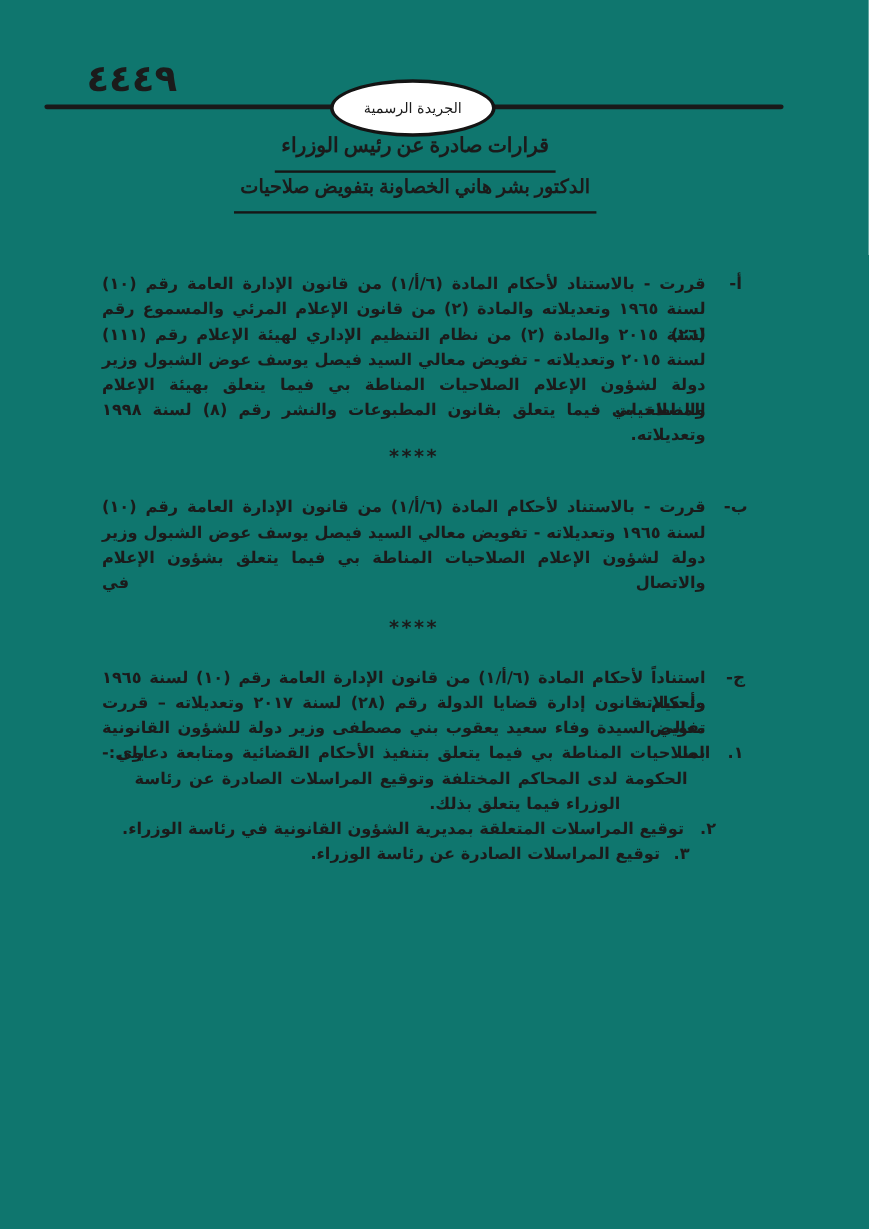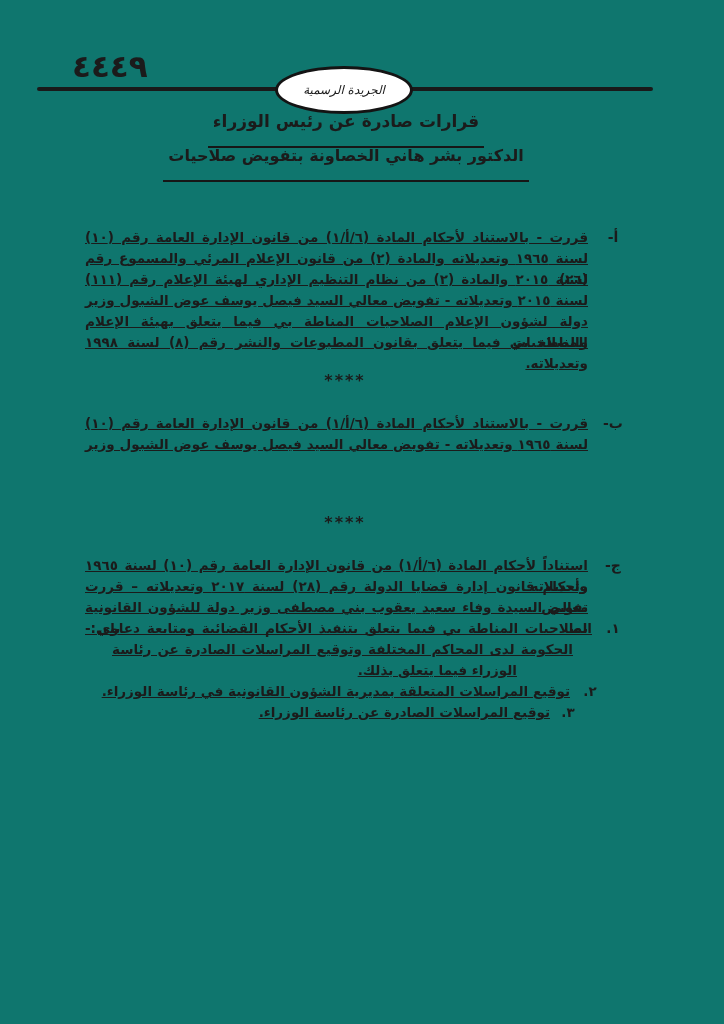--- a/index.html
+++ b/index.html
@@ -5,29 +5,29 @@
   html,body{margin:0;padding:0;background:#ffffff;}
   .page{
     position:relative;width:724px;height:1024px;background:#0f766e;
     font-family:"DejaVu Sans", sans-serif;direction:rtl;color:#1b1b1b;overflow:hidden;
   }
   
   .pagenum{position:absolute;top:48px;left:72px;font-size:31px;font-weight:bold;letter-spacing:1px;}
   .rule{position:absolute;top:87px;left:37px;width:616px;height:4px;background:#191919;border-radius:2px;}
   .badge{
     position:absolute;top:66px;left:275px;width:132px;height:42px;background:#ffffff;
-    border:3.5px solid #141414;border-radius:50%;display:flex;align-items:center;justify-content:center;z-index:2;font-style:italic;
+    border:3.5px solid #141414;border-radius:50%;display:flex;align-items:center;justify-content:center;z-index:2;
   }
   .badge span{font-size:12px;font-weight:normal;}
   .twrap{position:absolute;left:50px;width:592px;text-align:center;}
   .t1{top:111px;font-size:17px;}
   .t2{top:146px;font-size:16px;}
-  .ttl{display:inline-block;font-weight:bold;border-bottom:2.5px solid #161616;padding:0 5px 15px;}
+  .ttl{display:inline-block;font-weight:bold;border-bottom:2.5px solid #161616;padding:0 5px 10px;font-family:Liberation Serif, serif;}
   
-  .bl{position:absolute;font-weight:bold;font-size:13.5px;line-height:21px;color:#1b1b1b;text-decoration:underline;}
+  .bl{position:absolute;font-weight:bold;font-size:13.5px;line-height:21px;color:#1b1b1b;}
   .jf{text-align:justify;text-align-last:justify;}
   .ar{text-align:right;}
   .mk{position:absolute;left:588px;width:50px;text-align:center;font-weight:bold;font-size:14px;line-height:21px;}
   .num{position:absolute;font-weight:bold;font-size:13.5px;line-height:21px;text-align:center;}
   .sep{position:absolute;left:50px;width:590px;text-align:center;font-weight:bold;font-size:16px;letter-spacing:2px;line-height:21px;}
 </style>
 </head>
 <body>
 
 <div class="page">
@@ -51,20 +51,21 @@
   <div class="bl jf" style="top:269px;left:85px;width:503px">لسنة ٢٠١٥ والمادة (٢) من نظام التنظيم الإداري لهيئة الإعلام رقم (١١١)</div>
   <div class="bl jf" style="top:290px;left:85px;width:503px">لسنة ٢٠١٥ وتعديلاته - تفويض معالي السيد فيصل يوسف عوض الشبول وزير</div>
   <div class="bl jf" style="top:311px;left:85px;width:503px">دولة لشؤون الإعلام الصلاحيات المناطة بي فيما يتعلق بهيئة الإعلام والصلاحيات</div>
   <div class="bl jf" style="top:332px;left:85px;width:503px">المناطة بي فيما يتعلق بقانون المطبوعات والنشر رقم (٨) لسنة ١٩٩٨ وتعديلاته.</div>
 
   <div class="sep" style="top:370px">****</div>
 
   <div class="mk" style="top:413px">ب-</div>
   <div class="bl jf" style="top:413px;left:85px;width:503px">قررت - بالاستناد لأحكام المادة (٦/أ/١) من قانون الإدارة العامة رقم (١٠)</div>
   <div class="bl jf" style="top:434px;left:85px;width:503px">لسنة ١٩٦٥ وتعديلاته - تفويض معالي السيد فيصل يوسف عوض الشبول وزير</div>
+  <div class="bl jf" style="top:455px;left:85px;width:503px">دولة لشؤون الإعلام الصلاحيات المناطة بي فيما يتعلق بشؤون الإعلام والاتصال في</div>
 
   <div class="sep" style="top:512px">****</div>
 
   <div class="mk" style="top:555px">ج-</div>
   <div class="bl jf" style="top:555px;left:85px;width:503px">استناداً لأحكام المادة (٦/أ/١) من قانون الإدارة العامة رقم (١٠) لسنة ١٩٦٥ وتعديلاته</div>
   <div class="bl jf" style="top:576px;left:85px;width:503px">وأحكام قانون إدارة قضايا الدولة رقم (٢٨) لسنة ٢٠١٧ وتعديلاته – قررت تفويض</div>
   <div class="bl jf" style="top:597px;left:85px;width:503px">معالي السيدة وفاء سعيد يعقوب بني مصطفى وزير دولة للشؤون القانونية بما يلي:-</div>
 
   <div class="num" style="top:618px;left:600px;width:26px">١.</div>
   <div class="bl jf" style="top:618px;left:98px;width:494px">الصلاحيات المناطة بي فيما يتعلق بتنفيذ الأحكام القضائية ومتابعة دعاوى</div>

